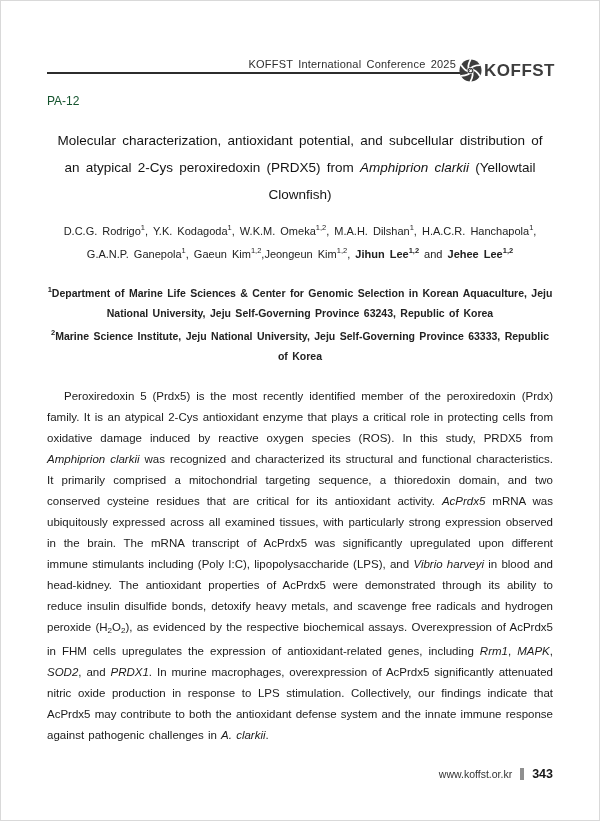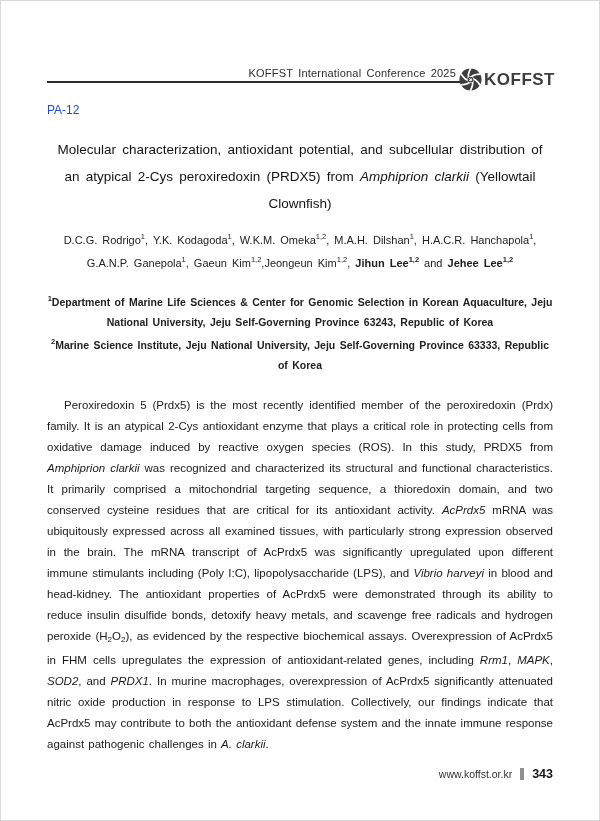--- a/index.html
+++ b/index.html
@@ -9,42 +9,42 @@
     border: 1px solid #d9d9d9;
     box-sizing: border-box;
     font-family: "Liberation Sans", sans-serif;
     color: #1e1e1e;
     position: relative;
     overflow: hidden;
   }
   .page-inner { margin: 0 46px; }
 
   
-  .header { position: relative; height: 82px; }
+  .header { position: relative; height: 73px; }
   .header-rule {
     position: absolute; left: 0; right: 91px; bottom: 0;
     border-bottom: 2px solid #2c2c2c;
   }
   .conference-title {
     position: absolute; right: 97px; bottom: 4px;
     font-size: 11px; color: #2e2e2e; letter-spacing: 0.2px;
     word-spacing: 2px; white-space: nowrap;
   }
   .logo {
     position: absolute; right: -2px; bottom: -9px;
     display: flex; align-items: center; gap: 1px;
   }
   .logo-mark { width: 25px; height: 25px; display: block; }
   .logo-text {
     font-size: 17px; font-weight: bold; color: #3d3d3d;
     letter-spacing: 0.5px;
   }
 
   
-  .paper-id { margin-top: 20px; font-size: 12px; color: #1d4ed8; }
+  .paper-id { margin-top: 20px; font-size: 12px; color: #14532d; }
   .paper-title {
     margin: 19px 0 0 0;
     font-size: 13.5px; font-weight: normal; color: #141414;
     line-height: 27px; text-align: center; word-spacing: 2.5px;
   }
   .authors {
     margin: 10px 0 4px 0;
     font-size: 11px; line-height: 19px; color: #222;
     text-align: center; word-spacing: 2px;
   }

